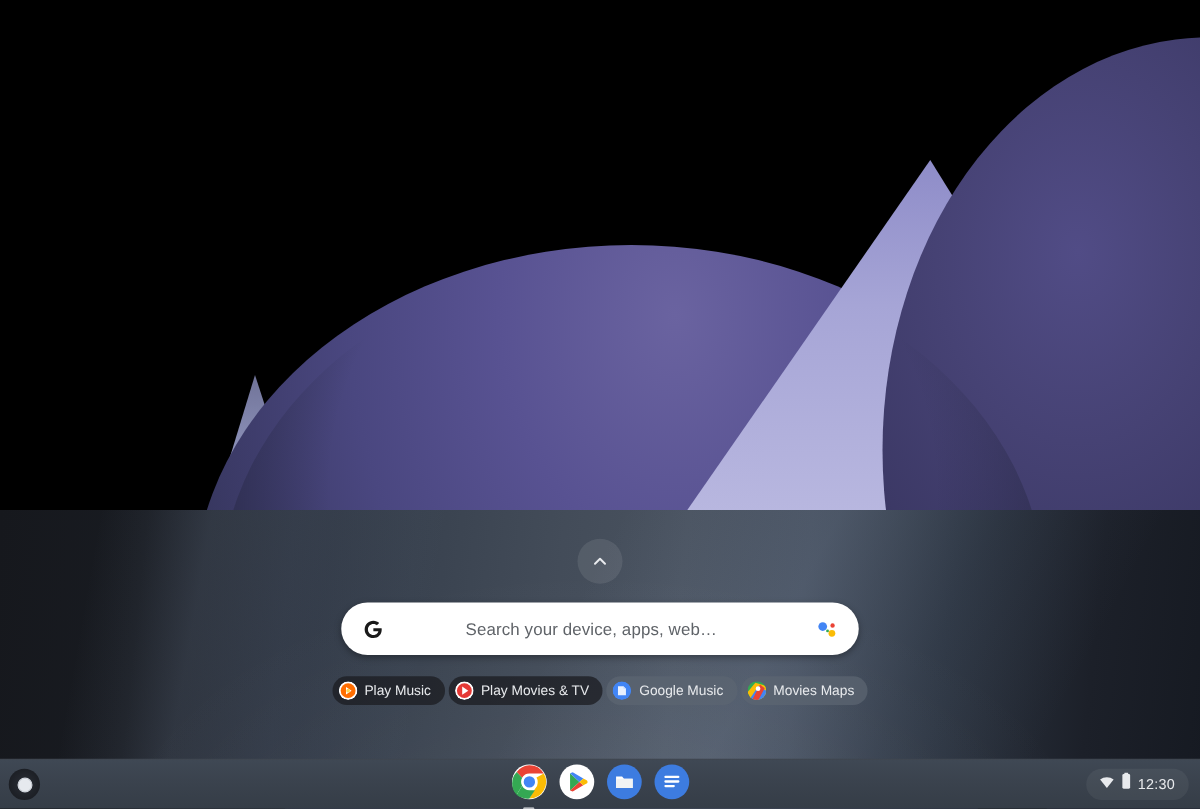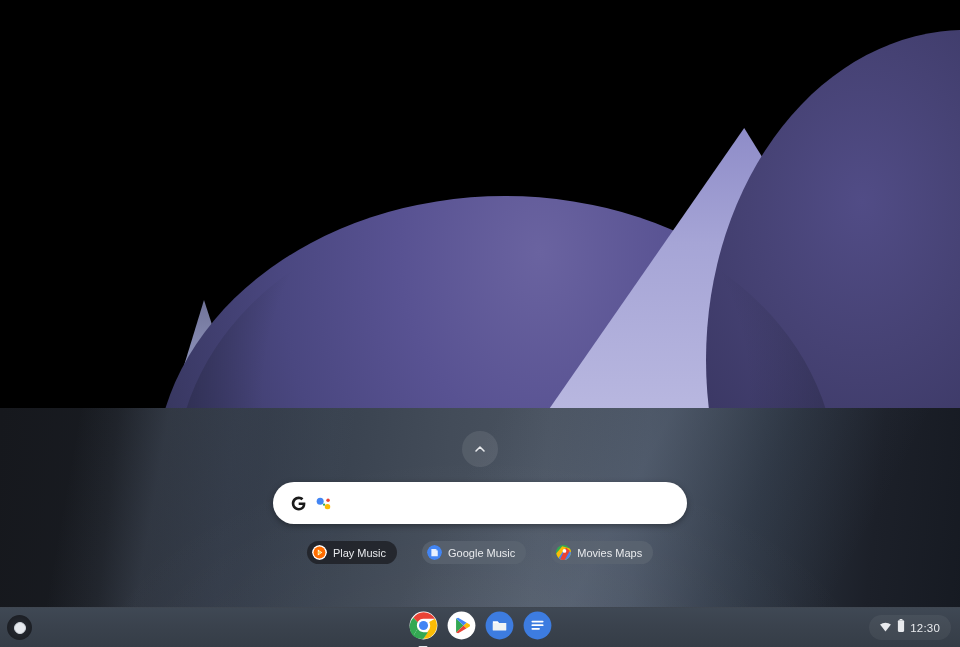--- a/index.html
+++ b/index.html
@@ -110,21 +110,21 @@
     white-space:nowrap;overflow:hidden;
   }
   #assistant-icon{
     width:24px;height:24px;margin-right:14px;flex:0 0 auto;
     display:flex;align-items:center;justify-content:center;
   }
 
   
   #chips-row{
     position:absolute;left:0;right:0;top:541px;
-    display:flex;justify-content:center;align-items:center;gap:25px;
+    display:flex;justify-content:center;align-items:center;gap:3px;
   }
   .chip{
     display:flex;align-items:center;gap:6px;
     height:23px;padding:0 11px 0 5px;
     border-radius:12px;
     font-size:11px;color:#e8eaed;white-space:nowrap;
     cursor:pointer;
   }
   .chip.dark{background:rgba(28,30,34,.78);}
   .chip.light{background:rgba(92,101,114,.74);}
@@ -196,20 +196,21 @@
     </svg>
   </span>
 </div>
 
 <div id="search-box">
   <span class="g-logo">
     <svg width="19" height="19" viewBox="0 0 24 24">
       <path fill="#1a1a1a" d="M12.24 10.29v3.56h5.01c-.2 1.3-1.48 3.8-5.01 3.8-3.02 0-5.48-2.5-5.48-5.58s2.46-5.58 5.48-5.58c1.72 0 2.87.73 3.53 1.36l2.4-2.31C16.63 4.12 14.64 3.2 12.24 3.2 7.37 3.2 3.44 7.13 3.44 12s3.93 8.8 8.8 8.8c5.08 0 8.45-3.57 8.45-8.6 0-.58-.06-1.02-.14-1.46h-8.31z"></path>
     </svg>
   </span>
+  <span id="search-placeholder">Search your device, apps, web…</span>
   <span id="assistant-icon">
     <svg width="21" height="21" viewBox="0 0 24 24">
       <circle cx="8.2" cy="9.4" r="4.0" fill="#4285f4"></circle>
       <circle cx="16.6" cy="15.6" r="3.1" fill="#fbbc05"></circle>
       <circle cx="17.2" cy="8.4" r="2.0" fill="#ea4335"></circle>
       <circle cx="12.6" cy="13.4" r="1.3" fill="#34a853"></circle>
     </svg>
   </span>
 </div>
 
@@ -220,20 +221,30 @@
       <svg width="15" height="15" viewBox="0 0 24 24">
         <circle cx="12" cy="12" r="12" fill="#fff"></circle>
         <circle cx="12" cy="12" r="9.5" fill="#ff6d00"></circle>
         <path d="M9.3 7.2 L16.4 12 L9.3 16.8 Z" fill="#fff"></path>
         <circle cx="12" cy="12" r="2.4" fill="#ffd54f"></circle>
       </svg>
     </span>
     <span>Play Music</span>
   </div>
 
+  <div class="chip dark">
+    <span class="chip-icon">
+      <svg width="15" height="15" viewBox="0 0 24 24">
+        <circle cx="12" cy="12" r="12" fill="#fff"></circle>
+        <circle cx="12" cy="12" r="9.5" fill="#e53935"></circle>
+        <path d="M9.2 6.8 L17 12 L9.2 17.2 Z" fill="#fff"></path>
+      </svg>
+    </span>
+    <span>Play Movies &amp; TV</span>
+  </div>
 
   <div class="chip light">
     <span class="chip-icon">
       <svg width="15" height="15" viewBox="0 0 24 24">
         <circle cx="12" cy="12" r="12" fill="#4285f4"></circle>
         <path d="M7 6.5h7l3.2 3.2V18H7z" fill="#e8f0fe"></path>
         <path d="M14 6.5l3.2 3.2H14z" fill="#c6dafc"></path>
       </svg>
     </span>
     <span>Google Music</span>

